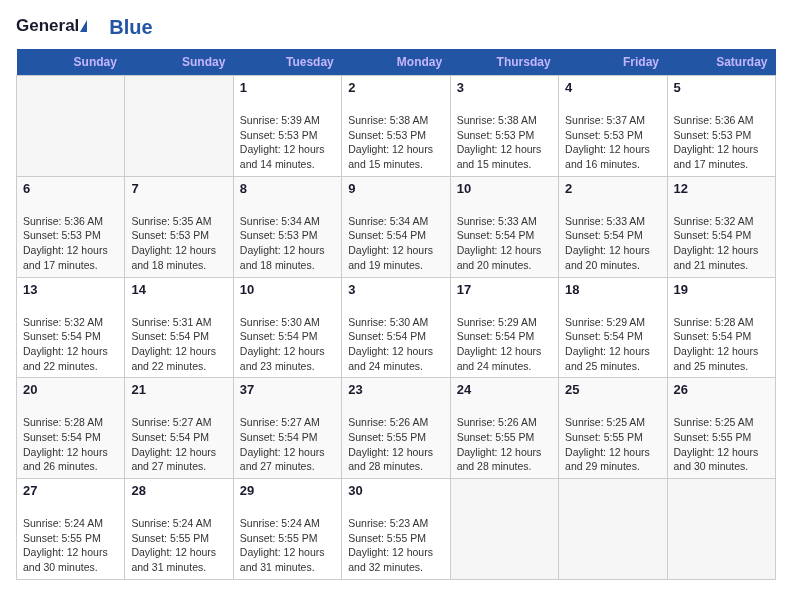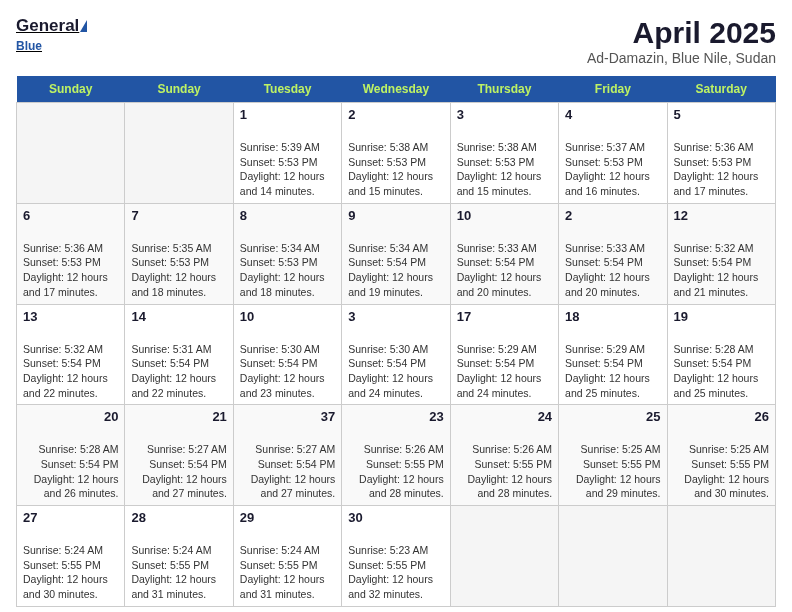--- a/index.html
+++ b/index.html
@@ -11,45 +11,44 @@
       padding: 16px;
     }
     .header-area {
       display: flex;
       justify-content: space-between;
       align-items: flex-start;
       margin-bottom: 10px;
     }
     .logo {
       display: flex;
-      flex-direction: column;
+      flex-direction: row;
       align-items: flex-start;
-      text-decoration: underline;
     }
     .title-area {
       text-align: right;
     }
     .month-title {
       font-size: 30px;
       font-weight: bold;
       color: #1a1a2e;
     }
     .location-title {
       font-size: 14px;
       color: #555;
     }
     .calendar {
       width: 100%;
       border-collapse: collapse;
       font-size: 11px;
     }
     .calendar th {
       background-color: #2255a4;
-      color: #bef264;
-      text-align: center;
+      color: #c4b5fd;
+      text-align: right;
       padding: 6px 8px;
       font-size: 12px;
       font-weight: bold;
     }
     .calendar td {
       border: 1px solid #ccc;
       vertical-align: top;
       padding: 4px 6px;
       width: calc(100% / 7);
       min-height: 80px;
@@ -77,23 +76,24 @@
     .logo-row {
       display: flex;
       align-items: center;
     }
     .logo-text-general {
       font-size: 17px;
       font-weight: bold;
       color: #1a1a2e;
     }
     .logo-text-blue {
-      font-size: 12px;
+      font-size: 20px;
       font-weight: bold;
       color: #2255a4;
+      margin-left: 22px;
     }
     .logo-triangle {
       width: 0;
       height: 0;
       border-left: 7px solid transparent;
       border-right: 0px solid transparent;
       border-bottom: 12px solid #2255a4;
       display: inline-block;
       margin-left: 1px;
     }
@@ -104,33 +104,29 @@
 <div class="header-area">
   <div class="logo">
     <div class="logo-row">
       <span class="logo-text-general">General</span>
       <span class="logo-triangle"></span>
     </div>
     <div>
       <span class="logo-text-blue">Blue</span>
     </div>
   </div>
-  <div class="title-area">
-    <div class="month-title">April 2025</div>
-    <div class="location-title">Ad-Damazin, Blue Nile, Sudan</div>
-  </div>
 </div>
 
 <table class="calendar">
   <thead>
     <tr>
     <th>Sunday</th>
         <th>Sunday</th>
         <th>Tuesday</th>
-        <th>Wednesday</th>
+        <th>Monday</th>
         <th>Thursday</th>
         <th>Friday</th>
         <th>Saturday</th>
       </tr>
   </thead>
   <tbody id="calendar-body">
   <tr>
         <td class="empty-cell"></td>
         <td class="empty-cell"></td>
         <td>
@@ -207,21 +203,21 @@
         </td>
         <td>
           <span class="day-number">18</span>
           <div class="day-info">Sunrise: 5:29 AM<br>Sunset: 5:54 PM<br>Daylight: 12 hours<br>and 25 minutes.</div>
         </td>
         <td>
           <span class="day-number">19</span>
           <div class="day-info">Sunrise: 5:28 AM<br>Sunset: 5:54 PM<br>Daylight: 12 hours<br>and 25 minutes.</div>
         </td>
       </tr>
-      <tr style="background: #d946ef; text-align: right;">
+      <tr style="background: #d946ef;">
         <td>
           <span class="day-number">20</span>
           <div class="day-info">Sunrise: 5:28 AM<br>Sunset: 5:54 PM<br>Daylight: 12 hours<br>and 26 minutes.</div>
         </td>
         <td>
           <span class="day-number">21</span>
           <div class="day-info">Sunrise: 5:27 AM<br>Sunset: 5:54 PM<br>Daylight: 12 hours<br>and 27 minutes.</div>
         </td>
         <td>
           <span class="day-number">37</span>

